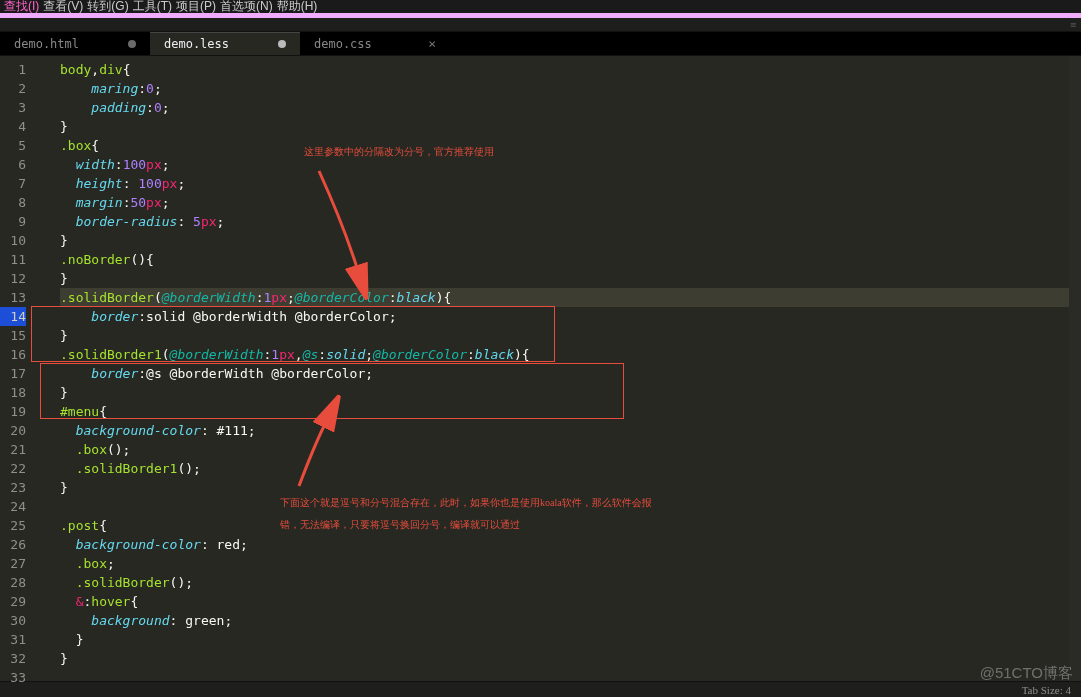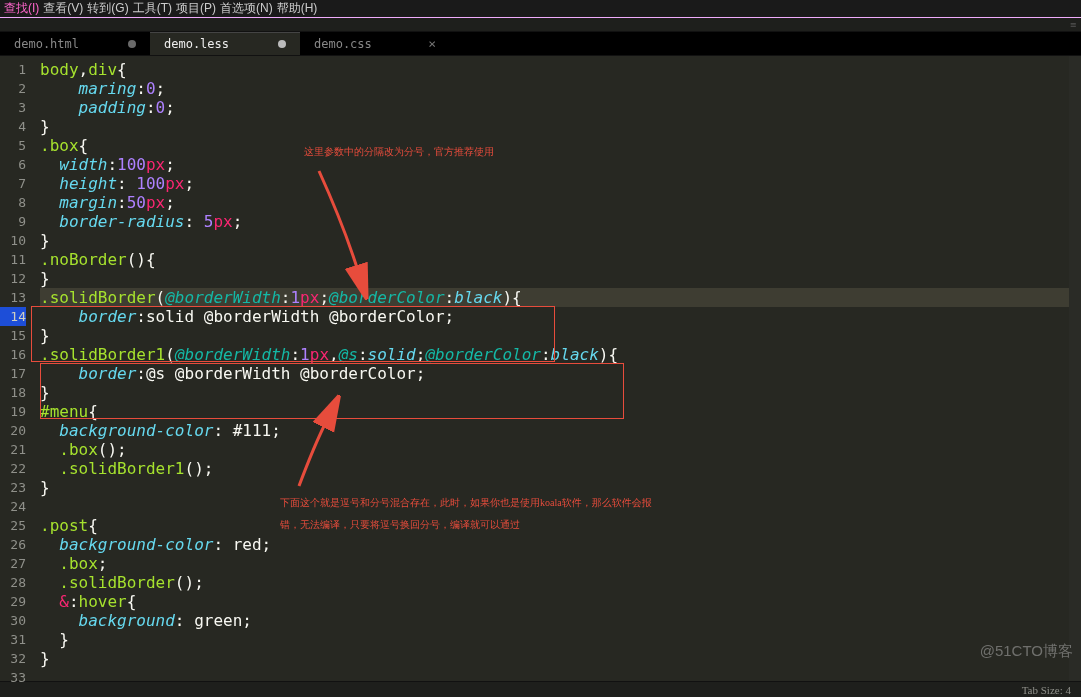--- a/index.html
+++ b/index.html
@@ -1,36 +1,36 @@
 <!DOCTYPE html>
 <html><head>
 <meta charset="utf-8">
 <style>
   * { margin:0; padding:0; box-sizing:border-box; }
   html,body { width:1081px; height:697px; overflow:hidden; background:#272822; font-family:Consolas,Menlo,monospace; font-size:13px; color:#f8f8f2; }
-  .menubar { height:18px; background:#1a1a1a; color:#ccc; font-size:12px; display:flex; align-items:center; padding:0 4px; gap:4px; font-family:"Microsoft YaHei",sans-serif; border-bottom:1px solid #f0abfc;}
+  .menubar { height:18px; background:#1a1a1a; color:#ccc; font-size:12px; display:flex; align-items:center; padding:0 4px; gap:4px; font-family:"Microsoft YaHei",sans-serif; border-bottom:5px solid #f0abfc;}
   .menubar span { white-space:pre; }
   .menubar .pink { color:#ff66cc; }
   .panels { height:14px; background:#1e1f1c; border-bottom:1px solid #111; display:flex; align-items:center;}
   .panels .spacer{ flex:1;}
   .panels .grip { color:#555; font-size:10px; letter-spacing:1px; padding-right:4px;}
   .tabbar { height:24px; background:#000000; display:flex; align-items:stretch; border-bottom:1px solid #111; font-size:12px; }
   .tab { display:flex; align-items:center; padding:0 14px 0 14px; color:#888; position:relative; min-width:150px;}
   .tab .lbl { flex:1;}
   .tab .dirty { width:8px; height:8px; border-radius:50%; background:#6a6a6a; display:inline-block; margin-left:10px;}
   .tab .close { color:#777; margin-left:10px; font-size:13px; line-height:1;}
   .tab.active { background:#272822; color:#eee; }
   .tab.active .dirty{ background:#bbb;}
   .tab.active::before { content:""; position:absolute; left:0; right:0; top:0; height:1px; background:#444; }
   .editor { position:relative; display:flex; height:calc(697px - 18px - 14px - 24px - 16px); background:#272822;}
   .gutter { width:34px; background:#272822; color:#8f908a; text-align:right; padding:4px 8px 4px 0; font-size:13px; line-height:19px; user-select:none;}
   .gutter div { height:19px;}
   .gutter .hl { background:#1d4ed8; color:#cfcfc2;}
   .code { flex:1; position:relative; padding:4px 0 4px 6px; line-height:19px; }
-  .codeline { height:19px; white-space:pre; font-size:16px;}
+  .codeline { height:19px; white-space:pre; font-size:13px;margin-left:20px;}
   .codeline.hl { background:#3e3d32;}
   
   .sel { color:#a6e22e; } 
   .prop { color:#66d9ef; font-style:italic; }
   .num { color:#ae81ff; }
   .unit { color:#f92672; }
   .kw { color:#f92672; }
   .fn { color:#a6e22e; }
   .param { color:#14b8a6; font-style:italic; }
   .str { color:#66d9ef; font-style:italic;}
@@ -38,21 +38,21 @@
   .plain { color:#f8f8f2;}
   .id { color:#a6e22e;}
   
   .anno { position:absolute; color:#e74c3c; font-family:"SimSun","Microsoft YaHei",serif; font-size:10px; line-height:22px; pointer-events:none;}
   .redbox { position:absolute; border:1px solid #e74c3c; pointer-events:none;}
   svg.arrow { position:absolute; overflow:visible; pointer-events:none;}
   .statusbar{ height:16px; background:#1e1f1c; color:#8f908a; font-size:11px; display:flex; align-items:center; border-top:1px solid #111;font-family:Liberation Serif, serif;}
   .statusbar .spacer{flex:1;}
   .statusbar .cell{ padding:0 10px;}
   .minimap{ position:absolute; right:0; top:0; width:12px; height:100%; background:#2a2b26;}
-  .watermark{position:absolute; right:8px; bottom:36px; color:#b6b6b6; opacity:.5; font-family:sans-serif; font-size:15px;}
+  .watermark{position:absolute; right:8px; bottom:14px; color:#b6b6b6; opacity:.5; font-family:sans-serif; font-size:15px;}
 </style>
 </head>
 <body>
 
 <div class="menubar">
   <span><span class="pink">查找(I)</span></span>
   <span>查看(V)</span>
   <span>转到(G)</span>
   <span>工具(T)</span>
   <span>项目(P)</span>

